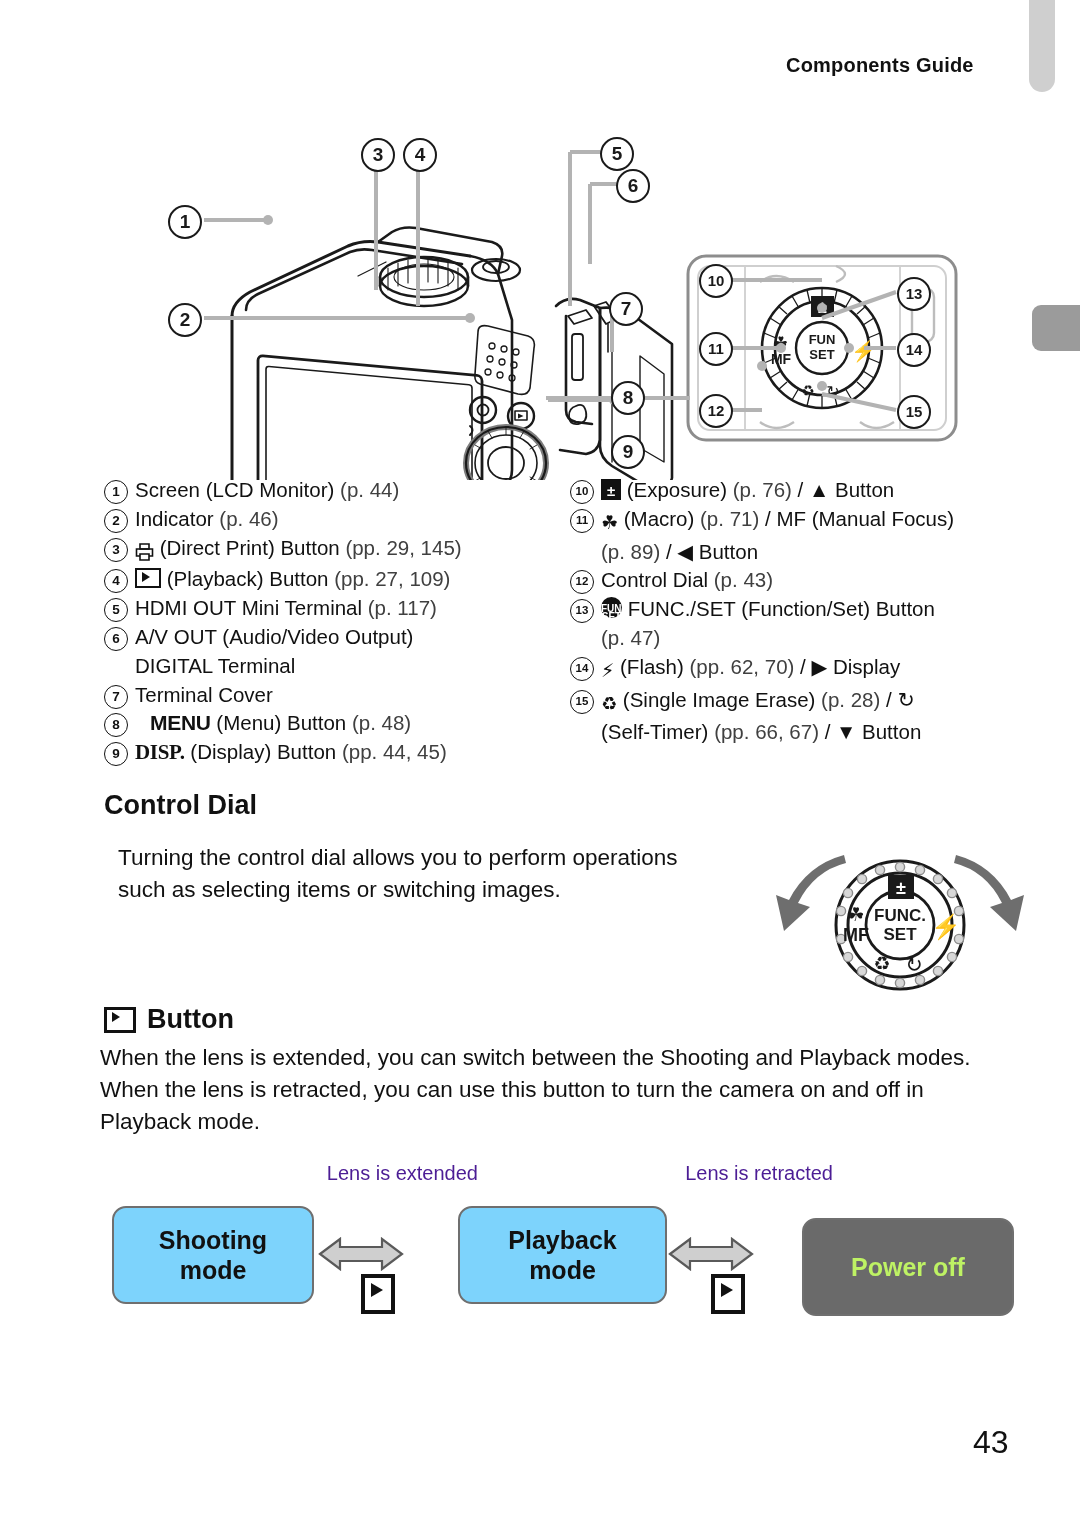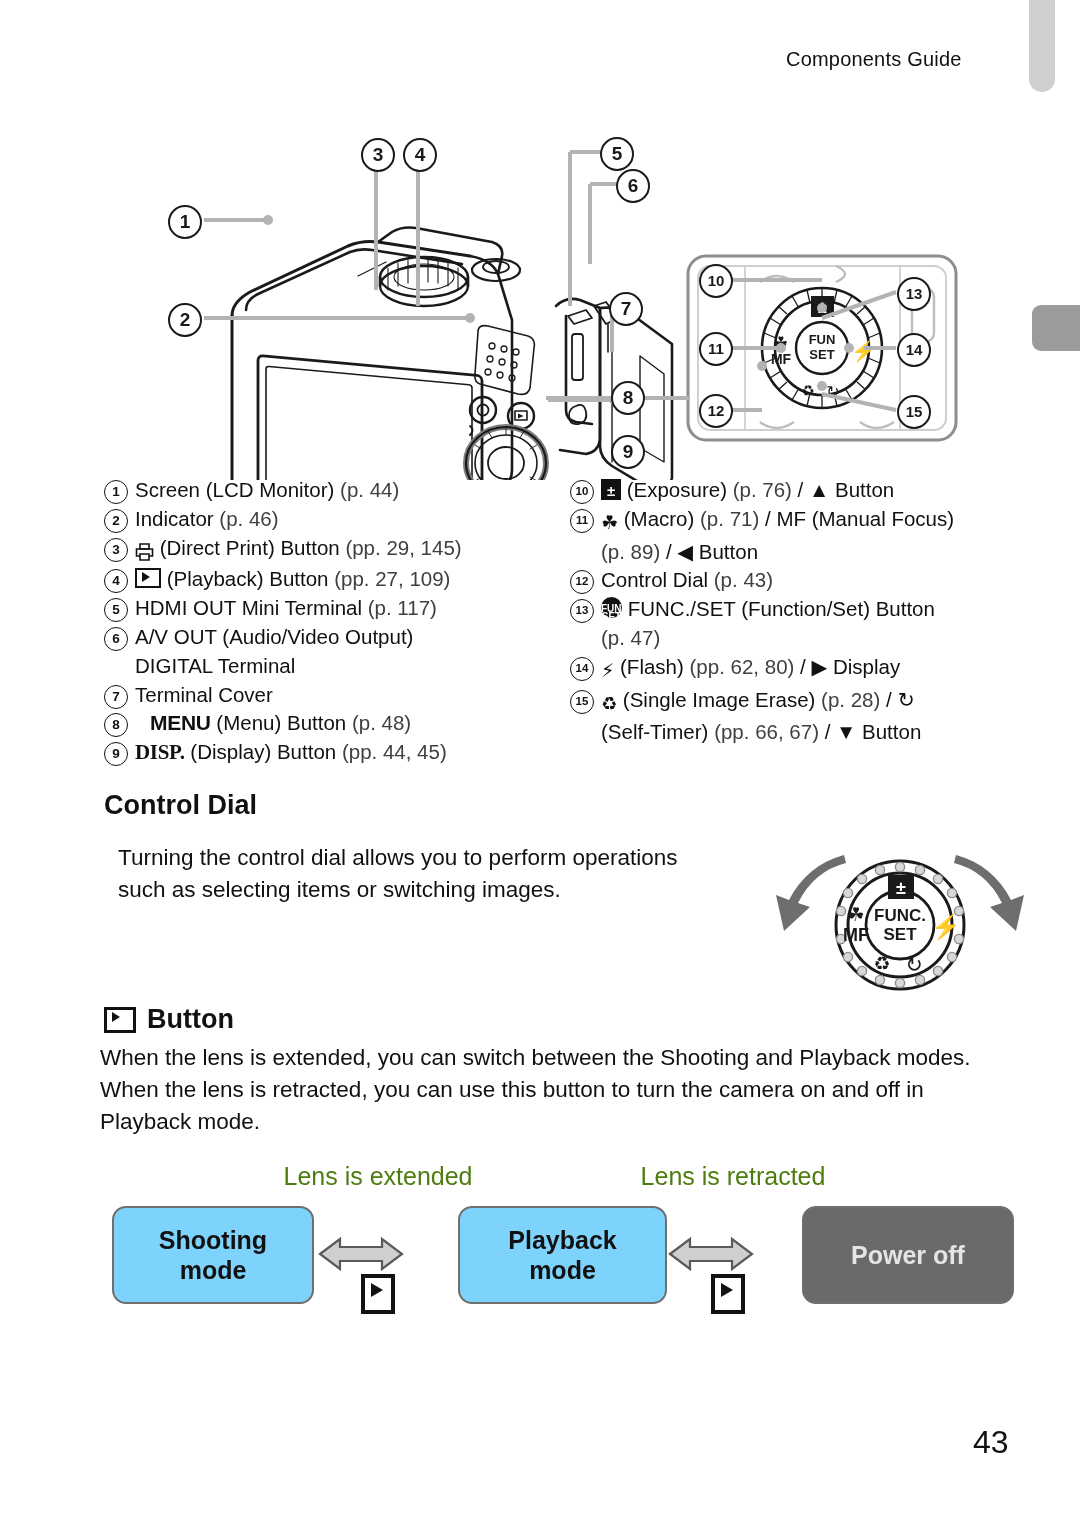--- a/index.html
+++ b/index.html
@@ -1,21 +1,21 @@
 <!DOCTYPE html>
 <html><head>
 <meta charset="utf-8">
 <style>
   html,body{margin:0;padding:0;background:#fff;}
   body{width:1080px;height:1521px;position:relative;overflow:hidden;
        font-family:"Liberation Sans","DejaVu Sans",sans-serif;color:#111;}
 
   
-  #header-title{position:absolute;left:786px;top:48px;width:230px;
-      font-size:20px;font-weight:normal;letter-spacing:.2px;text-align:left;}
+  #header-title{position:absolute;left:786px;top:54px;width:230px;
+      font-size:20px;font-weight:bold;letter-spacing:.2px;text-align:left;}
   #tab-light{position:absolute;left:1029px;top:-6px;width:26px;height:98px;
       background:#cfcfcf;border-radius:0 0 13px 13px;}
   #tab-dark{position:absolute;left:1032px;top:305px;width:48px;height:46px;
       background:#9b9b9b;border-radius:9px 0 0 9px;}
 
   
   #illus{position:absolute;left:0;top:110px;width:1080px;height:370px;}
   .cal{position:absolute;font-size:19px;font-weight:bold;color:#1a1a1a;
        width:30px;height:30px;line-height:30px;text-align:center;
        border:2.2px solid #1a1a1a;border-radius:50%;background:#fff;
@@ -52,26 +52,26 @@
 
   
   .h2{position:absolute;font-size:27px;font-weight:bold;letter-spacing:0;}
   .body{position:absolute;font-size:22.5px;line-height:32px;}
 
   
   #dialfig{position:absolute;left:770px;top:845px;width:260px;height:155px;}
 
   
   #flow{position:absolute;left:0;top:1150px;width:1080px;height:160px;}
-  .flabel{position:absolute;font-size:25px;color:#4d7c0f;text-align:center;}
+  .flabel{position:absolute;font-size:20px;color:#4c1d95;text-align:right;}
   .mbox{position:absolute;border:2px solid #6f6f6f;border-radius:14px;
       display:flex;align-items:center;justify-content:center;text-align:center;
       font-size:25px;font-weight:bold;line-height:30px;}
   .mbox.light{background:#7dd3fc;color:#111;}
-  .mbox.dark{background:#6a6a6a;color:#e5e5e5;}
+  .mbox.dark{background:#6a6a6a;color:#bef264;margin-top:12px;}
   .pbtn{position:absolute;width:26px;height:32px;border:4px solid #111;
       background:#fff;}
   .pbtn:after{content:"";position:absolute;left:6px;top:5px;
       border-left:12px solid #111;border-top:7px solid transparent;
       border-bottom:7px solid transparent;}
 
   #pageno{position:absolute;left:973px;top:1424px;font-size:32px;font-weight:normal;}
 </style>
 </head>
 <body>
@@ -317,21 +317,21 @@
         <span class="txt"><span>Control Dial </span><span class="blue">(p. 43)</span></span>
       </div>
 
     <div class="li">
         <span class="num wide">13</span>
         <span class="txt"><span class="ic-funcset">FUNC<br>SET</span><span> FUNC./SET (Function/Set) Button</span><br><span class="blue">(p. 47)</span></span>
       </div>
 
     <div class="li">
         <span class="num wide">14</span>
-        <span class="txt"><span class="ic" style="font-size:19px;font-weight:bold;">⚡</span><span> (Flash) </span><span class="blue">(pp. 62, 80)</span><span> / ▶ Display</span></span>
+        <span class="txt"><span class="ic" style="font-size:19px;font-weight:bold;">⚡</span><span> (Flash) </span><span class="blue">(pp. 62, 70)</span><span> / ▶ Display</span></span>
       </div>
 
     <div class="li">
         <span class="num wide">15</span>
         <span class="txt"><span class="ic" style="font-size:18px;">♻</span><span> (Single Image Erase) </span><span class="blue">(p. 28)</span><span> / ↻</span><br><span>(Self-Timer) </span><span class="blue">(pp. 66, 67)</span><span> / ▼ Button</span></span>
       </div>
   </div>
 </div>
 
 <h2 class="h2" style="left:104px;top:790px;margin:0;">Control Dial</h2>

